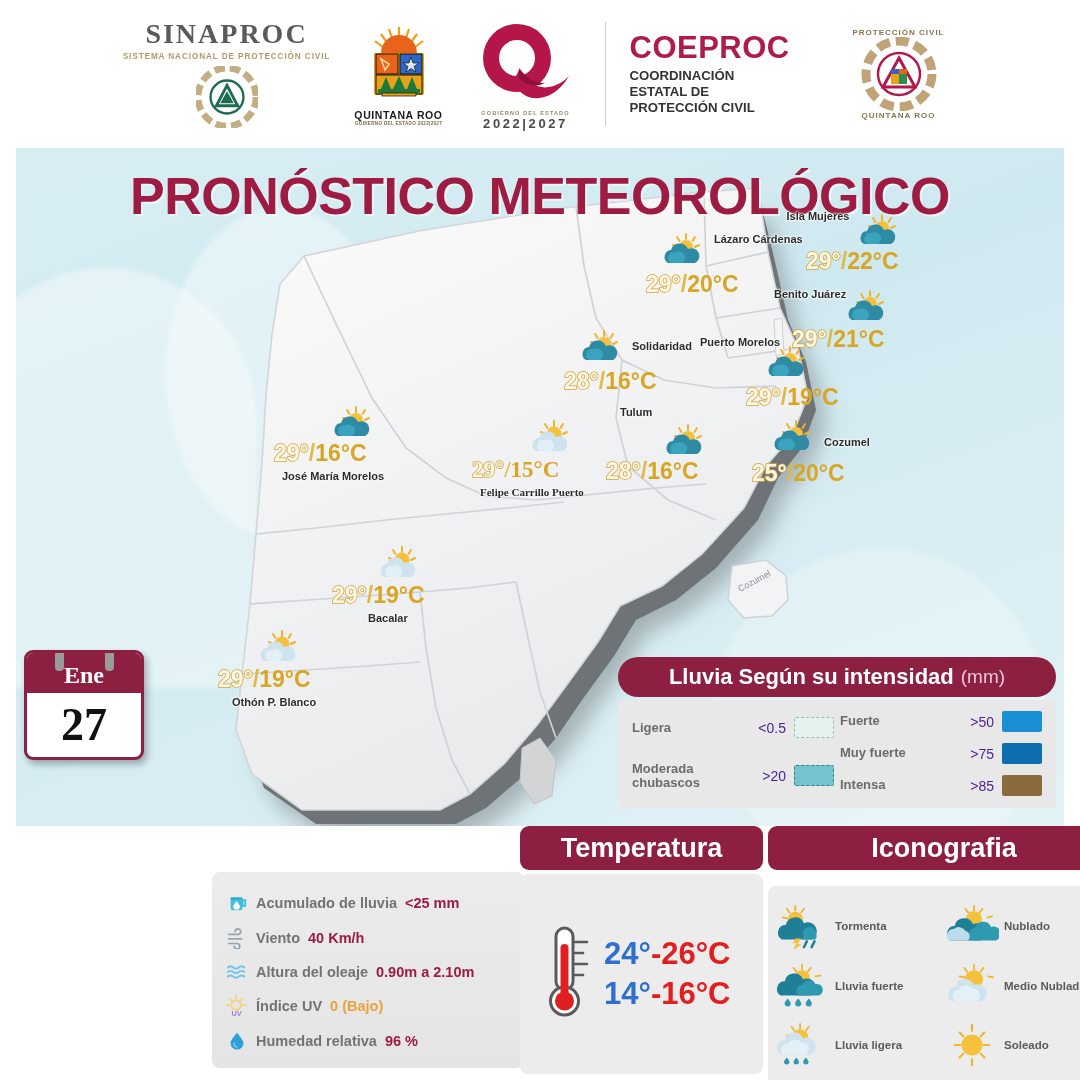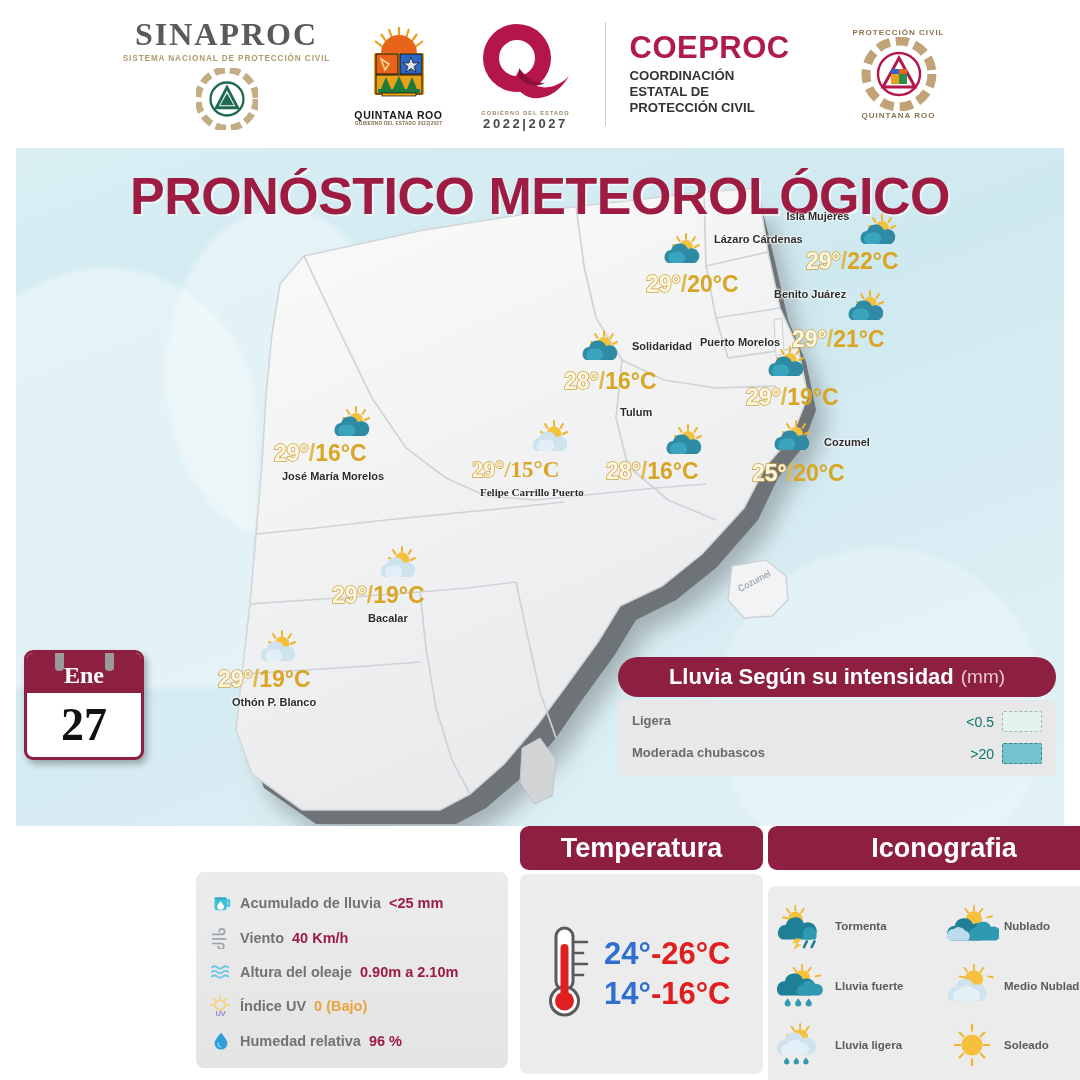--- a/index.html
+++ b/index.html
@@ -13,21 +13,21 @@
 
   
   .header {
     position:absolute; left:0; top:0; width:1080px; height:148px;
     background:#ffffff;
     display:flex; align-items:center; justify-content:center; gap:14px;
   }
   .logo-sinaproc { width:220px; display:flex; flex-direction:column; align-items:center; }
   .sinaproc-word {
     font-family:"Liberation Serif", serif; font-weight:bold;
-    font-size:32px; letter-spacing:2px; color:#5a5a5a; line-height:1;
+    font-size:28px; letter-spacing:2px; color:#5a5a5a; line-height:1;
   }
   .sinaproc-sub {
     font-size:8.2px; font-weight:bold; letter-spacing:0.9px;
     color:#b09a6a; margin-top:4px; white-space:nowrap;
   }
   .pc-seal { width:62px; height:62px; margin-top:5px; }
 
   .logo-qroo { width:96px; display:flex; flex-direction:column; align-items:center; }
   .qroo-name { font-size:10.5px; font-weight:bold; color:#1a1a1a; letter-spacing:0.6px; margin-top:2px; }
   .qroo-sub { font-size:4.6px; font-weight:bold; color:#7a6a4a; letter-spacing:0.3px; }
@@ -107,32 +107,32 @@
     font-size:22px; font-weight:bold;
   }
   .rain-hd .mm { font-weight:normal; font-size:19px; color:#e9c9d3; }
   .rain-body {
     background:#e8e8e8; border-radius:5px; margin-top:3px;
     padding:11px 14px 12px 14px; display:flex; gap:6px;
   }
   .rcol { flex:1; display:flex; flex-direction:column; justify-content:space-around; gap:11px; }
   .rrow { display:flex; align-items:center; gap:8px; }
   .rlab { flex:1; font-size:13px; font-weight:bold; color:#6b6b6b; line-height:1.08; }
-  .rval { width:42px; font-size:14px; color:#0f766e; text-align:right; }
+  .rval { width:42px; font-size:14px; color:#4c1d95; text-align:right; }
   .rsw { width:40px; height:21px; border-radius:2px; }
 
   
   .panel-hd {
     height:44px; border-radius:9px; background:#8d2040; color:#fff;
     display:flex; align-items:center; justify-content:center;
     font-size:27px; font-weight:bold;
   }
 
   .info {
-    position:absolute; left:196px; top:872px; width:312px; height:196px; z-index:12;
+    position:absolute; left:212px; top:872px; width:312px; height:196px; z-index:12;
     background:linear-gradient(180deg,#ececec,#e4e4e4); border-radius:8px;
     padding:14px 10px 10px 14px;
     display:flex; flex-direction:column; justify-content:space-around;
   }
   .irow { display:flex; align-items:center; gap:8px; }
   .irow .ii { width:22px; height:22px; flex:none; }
   .ilab { font-size:14.5px; font-weight:bold; color:#737373; white-space:nowrap; }
   .ival { font-size:14.5px; font-weight:bold; color:#9e1b42; white-space:nowrap; }
   .ival.uv { color:#e8a33d; }
 
@@ -520,20 +520,37 @@
     <div class="rcol">
       <div class="rrow">
         <div class="rlab">Ligera</div>
         <div class="rval">&lt;0.5</div>
         <div class="rsw" style="background:#e4f2f0;border:1.6px dashed #9fb8b4;"></div>
       </div>
       <div class="rrow">
         <div class="rlab">Moderada chubascos</div>
         <div class="rval">&gt;20</div>
         <div class="rsw" style="background:#73c4cf;border:1.6px dashed #3b7f8c;"></div>
+      </div>
+    </div>
+    <div class="rcol">
+      <div class="rrow">
+        <div class="rlab">Fuerte</div>
+        <div class="rval">&gt;50</div>
+        <div class="rsw" style="background:#1b8fd4;"></div>
+      </div>
+      <div class="rrow">
+        <div class="rlab">Muy fuerte</div>
+        <div class="rval">&gt;75</div>
+        <div class="rsw" style="background:#0d6fb0;"></div>
+      </div>
+      <div class="rrow">
+        <div class="rlab">Intensa</div>
+        <div class="rval">&gt;85</div>
+        <div class="rsw" style="background:#8b6b3e;"></div>
       </div>
     </div>
   </div>
 </div>
 
 <div class="info">
 
   <div class="irow">
     <svg class="ii" viewBox="0 0 24 24">
       <rect x="5" y="6" width="13" height="14" rx="2.5" fill="#3ec0d8"></rect>

